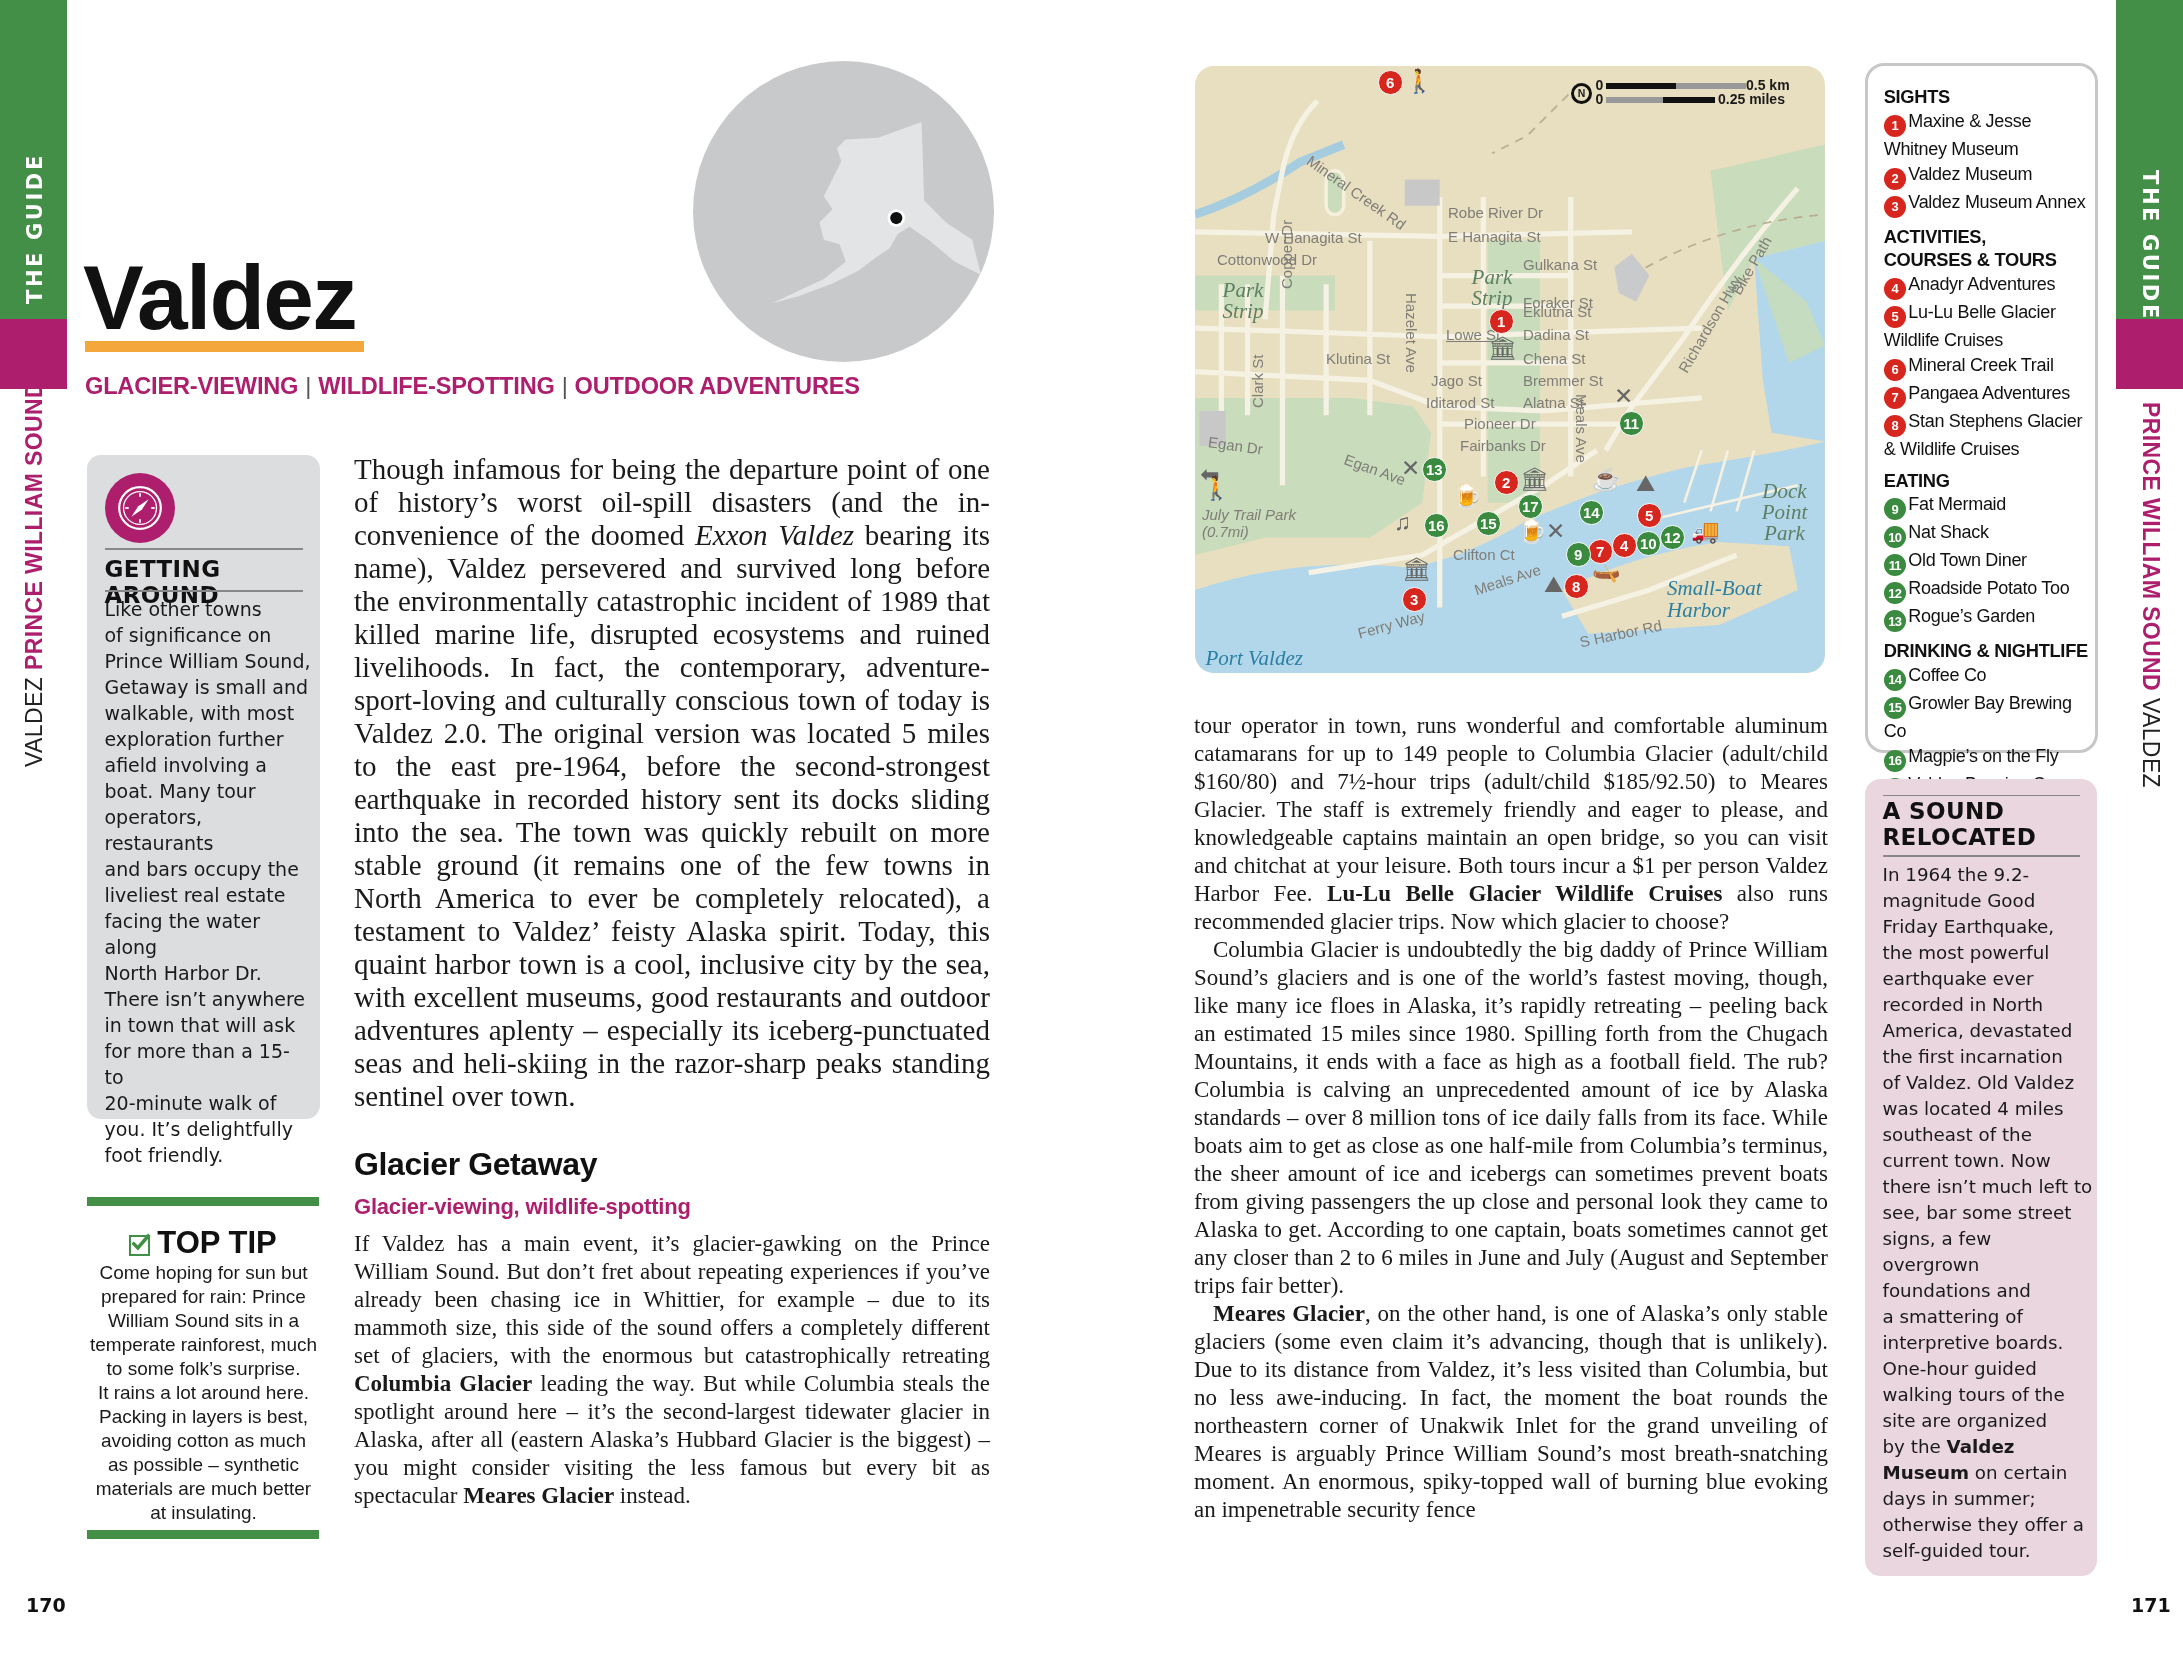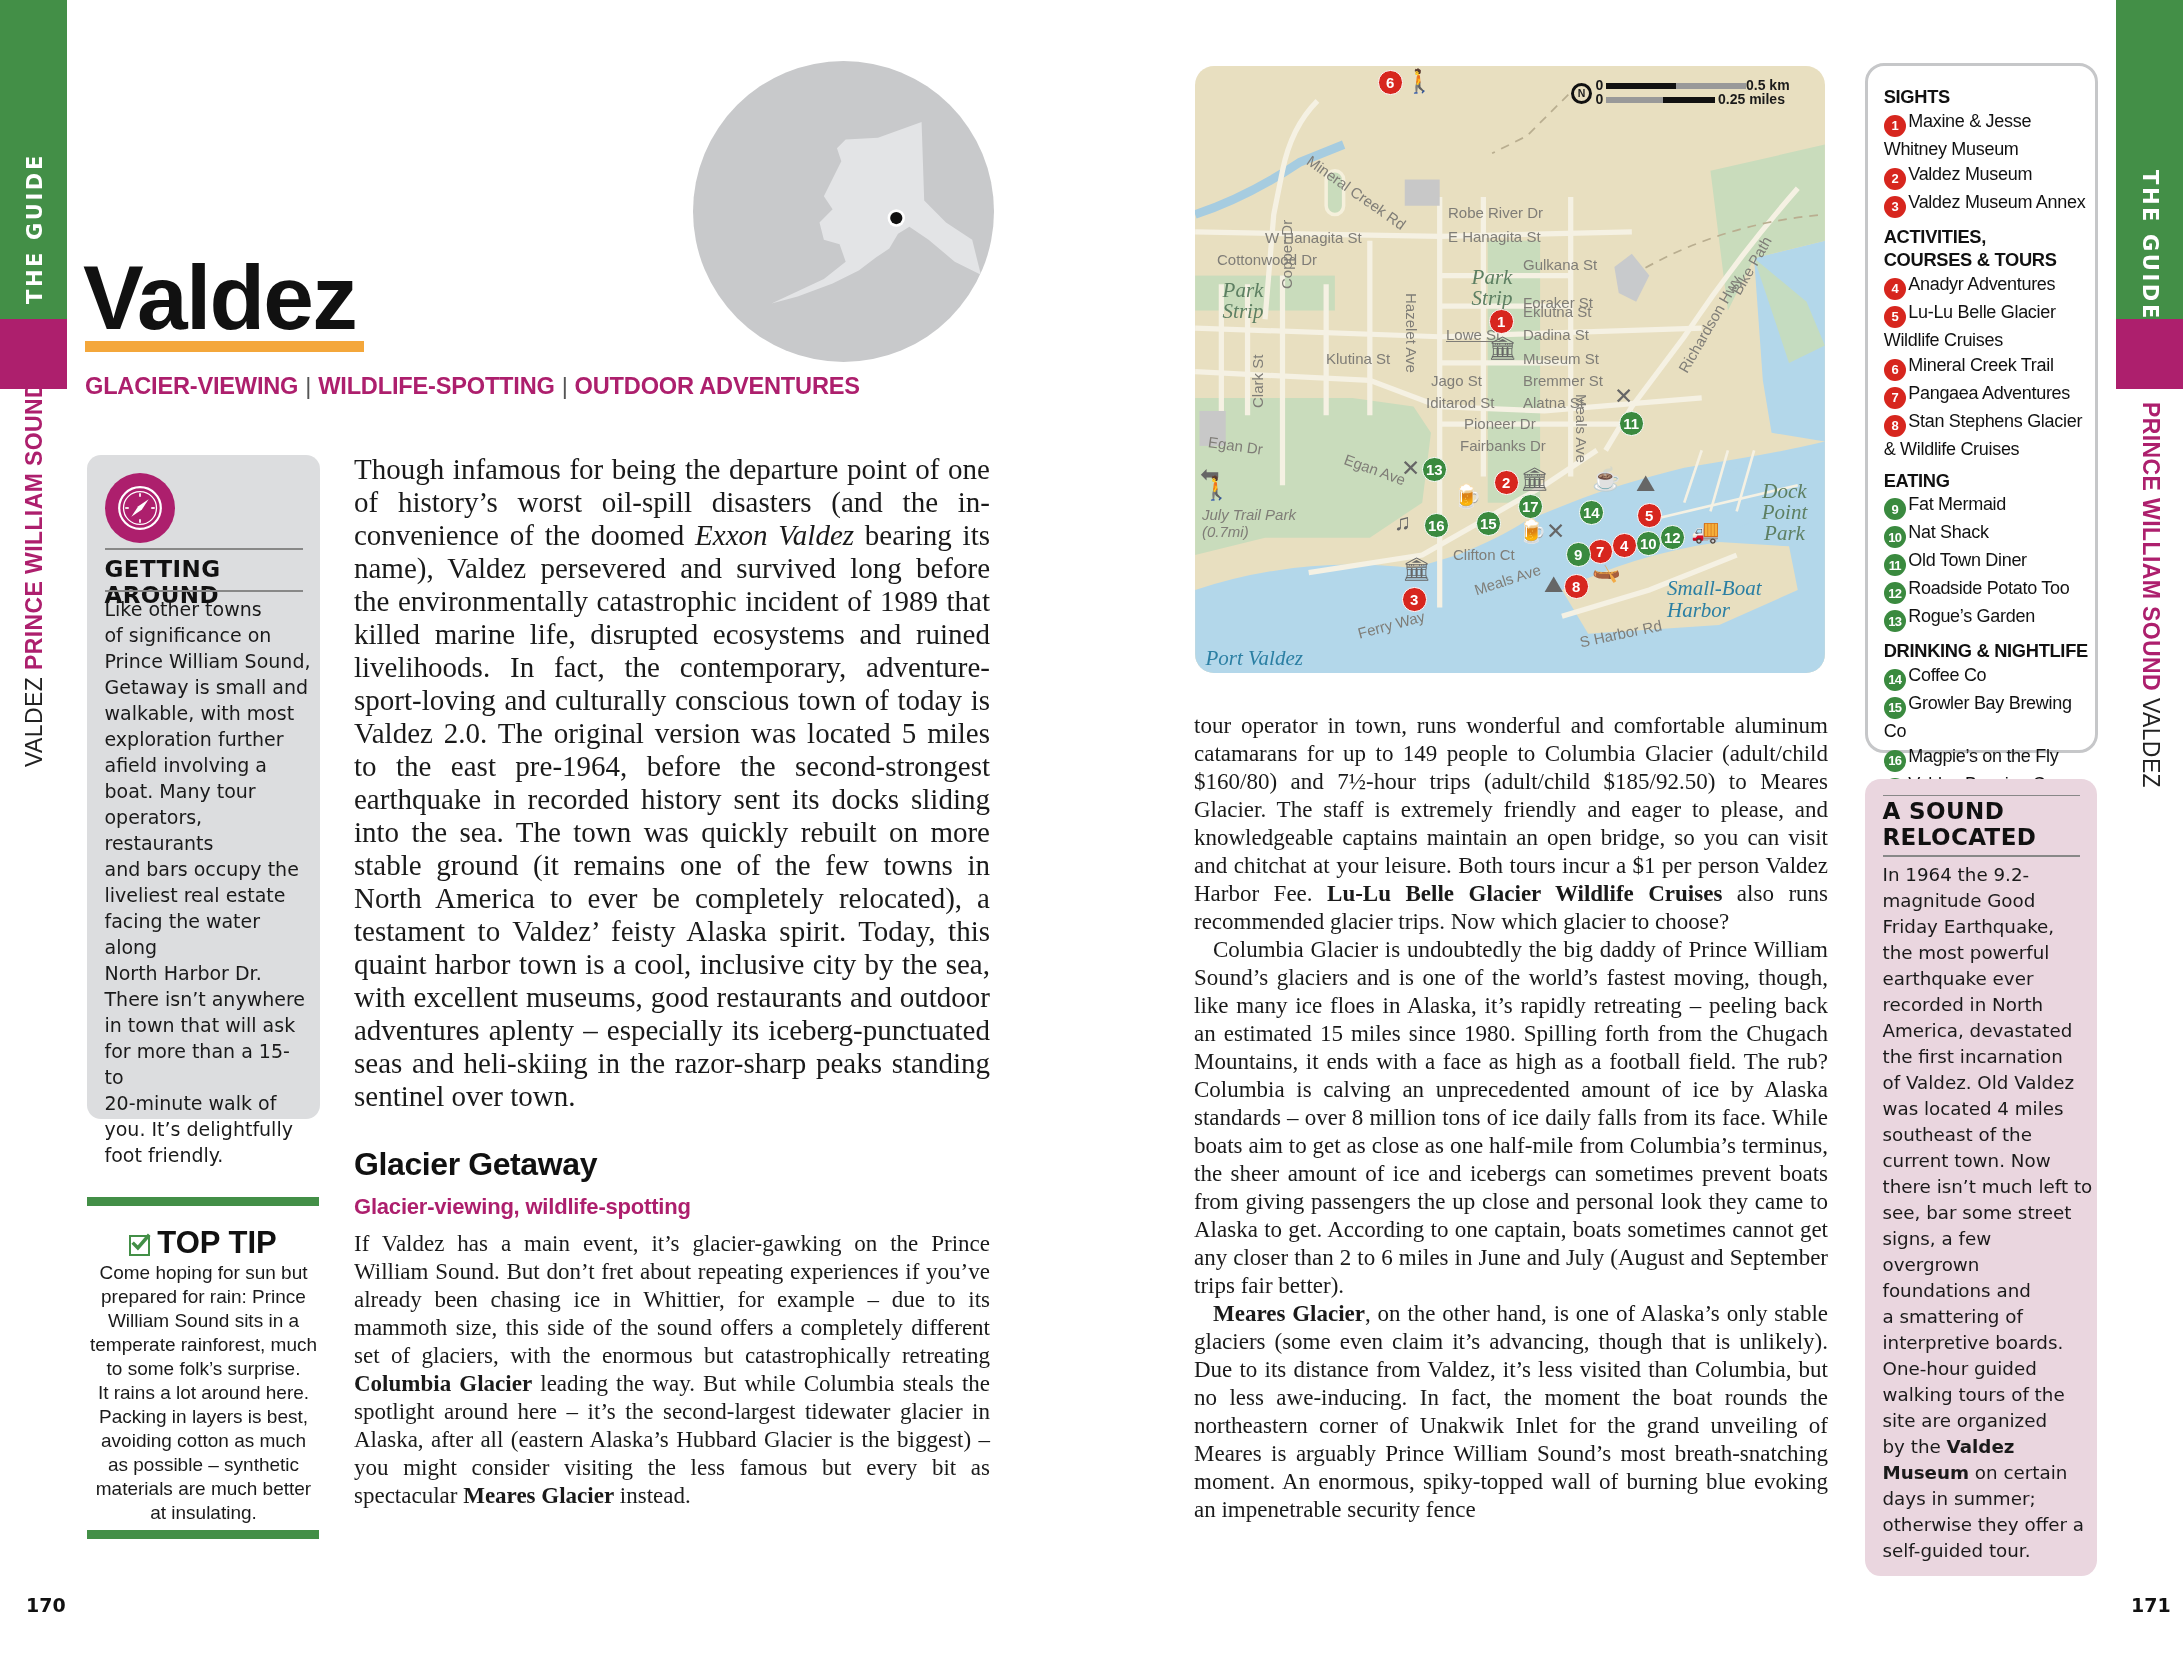--- a/index.html
+++ b/index.html
@@ -245,21 +245,21 @@
     <div class="map-label" style="left:253px;top:162px;">E Hanagita St</div>
     <div class="map-label" style="left:70px;top:163px;">W Hanagita St</div>
     <div class="map-label" style="left:22px;top:185px;">Cottonwood Dr</div>
     <div class="map-label" style="left:83px;top:223px;transform:rotate(-90deg);transform-origin:left top;">Copper Dr</div>
     <div class="map-label" style="left:225px;top:227px;transform:rotate(90deg);transform-origin:left top;">Hazelet Ave</div>
     <div class="map-label" style="left:328px;top:190px;">Gulkana St</div>
     <div class="map-label" style="left:328px;top:228px;">Foraker St</div>
     <div class="map-label" style="left:328px;top:237px;">Eklutna St</div>
     <div class="map-label" style="left:328px;top:260px;">Dadina St</div>
     <div class="map-label" style="left:251px;top:260px;text-decoration:underline;">Lowe St</div>
-    <div class="map-label" style="left:328px;top:284px;">Museum St</div>
+    <div class="map-label" style="left:328px;top:284px;">Chena St</div>
     <div class="map-label" style="left:131px;top:284px;">Klutina St</div>
     <div class="map-label" style="left:54px;top:342px;transform:rotate(-90deg);transform-origin:left top;">Clark St</div>
     <div class="map-label" style="left:236px;top:306px;">Jago St</div>
     <div class="map-label" style="left:328px;top:306px;">Bremmer St</div>
     <div class="map-label" style="left:231px;top:328px;">Iditarod St</div>
     <div class="map-label" style="left:328px;top:328px;">Alatna St</div>
     <div class="map-label" style="left:269px;top:349px;">Pioneer Dr</div>
     <div class="map-label" style="left:265px;top:371px;">Fairbanks Dr</div>
     <div class="map-label" style="left:395px;top:328px;transform:rotate(90deg);transform-origin:left top;">Meals Ave</div>
     <div class="map-label" style="left:13px;top:371px;transform:rotate(8deg);">Egan Dr</div>

